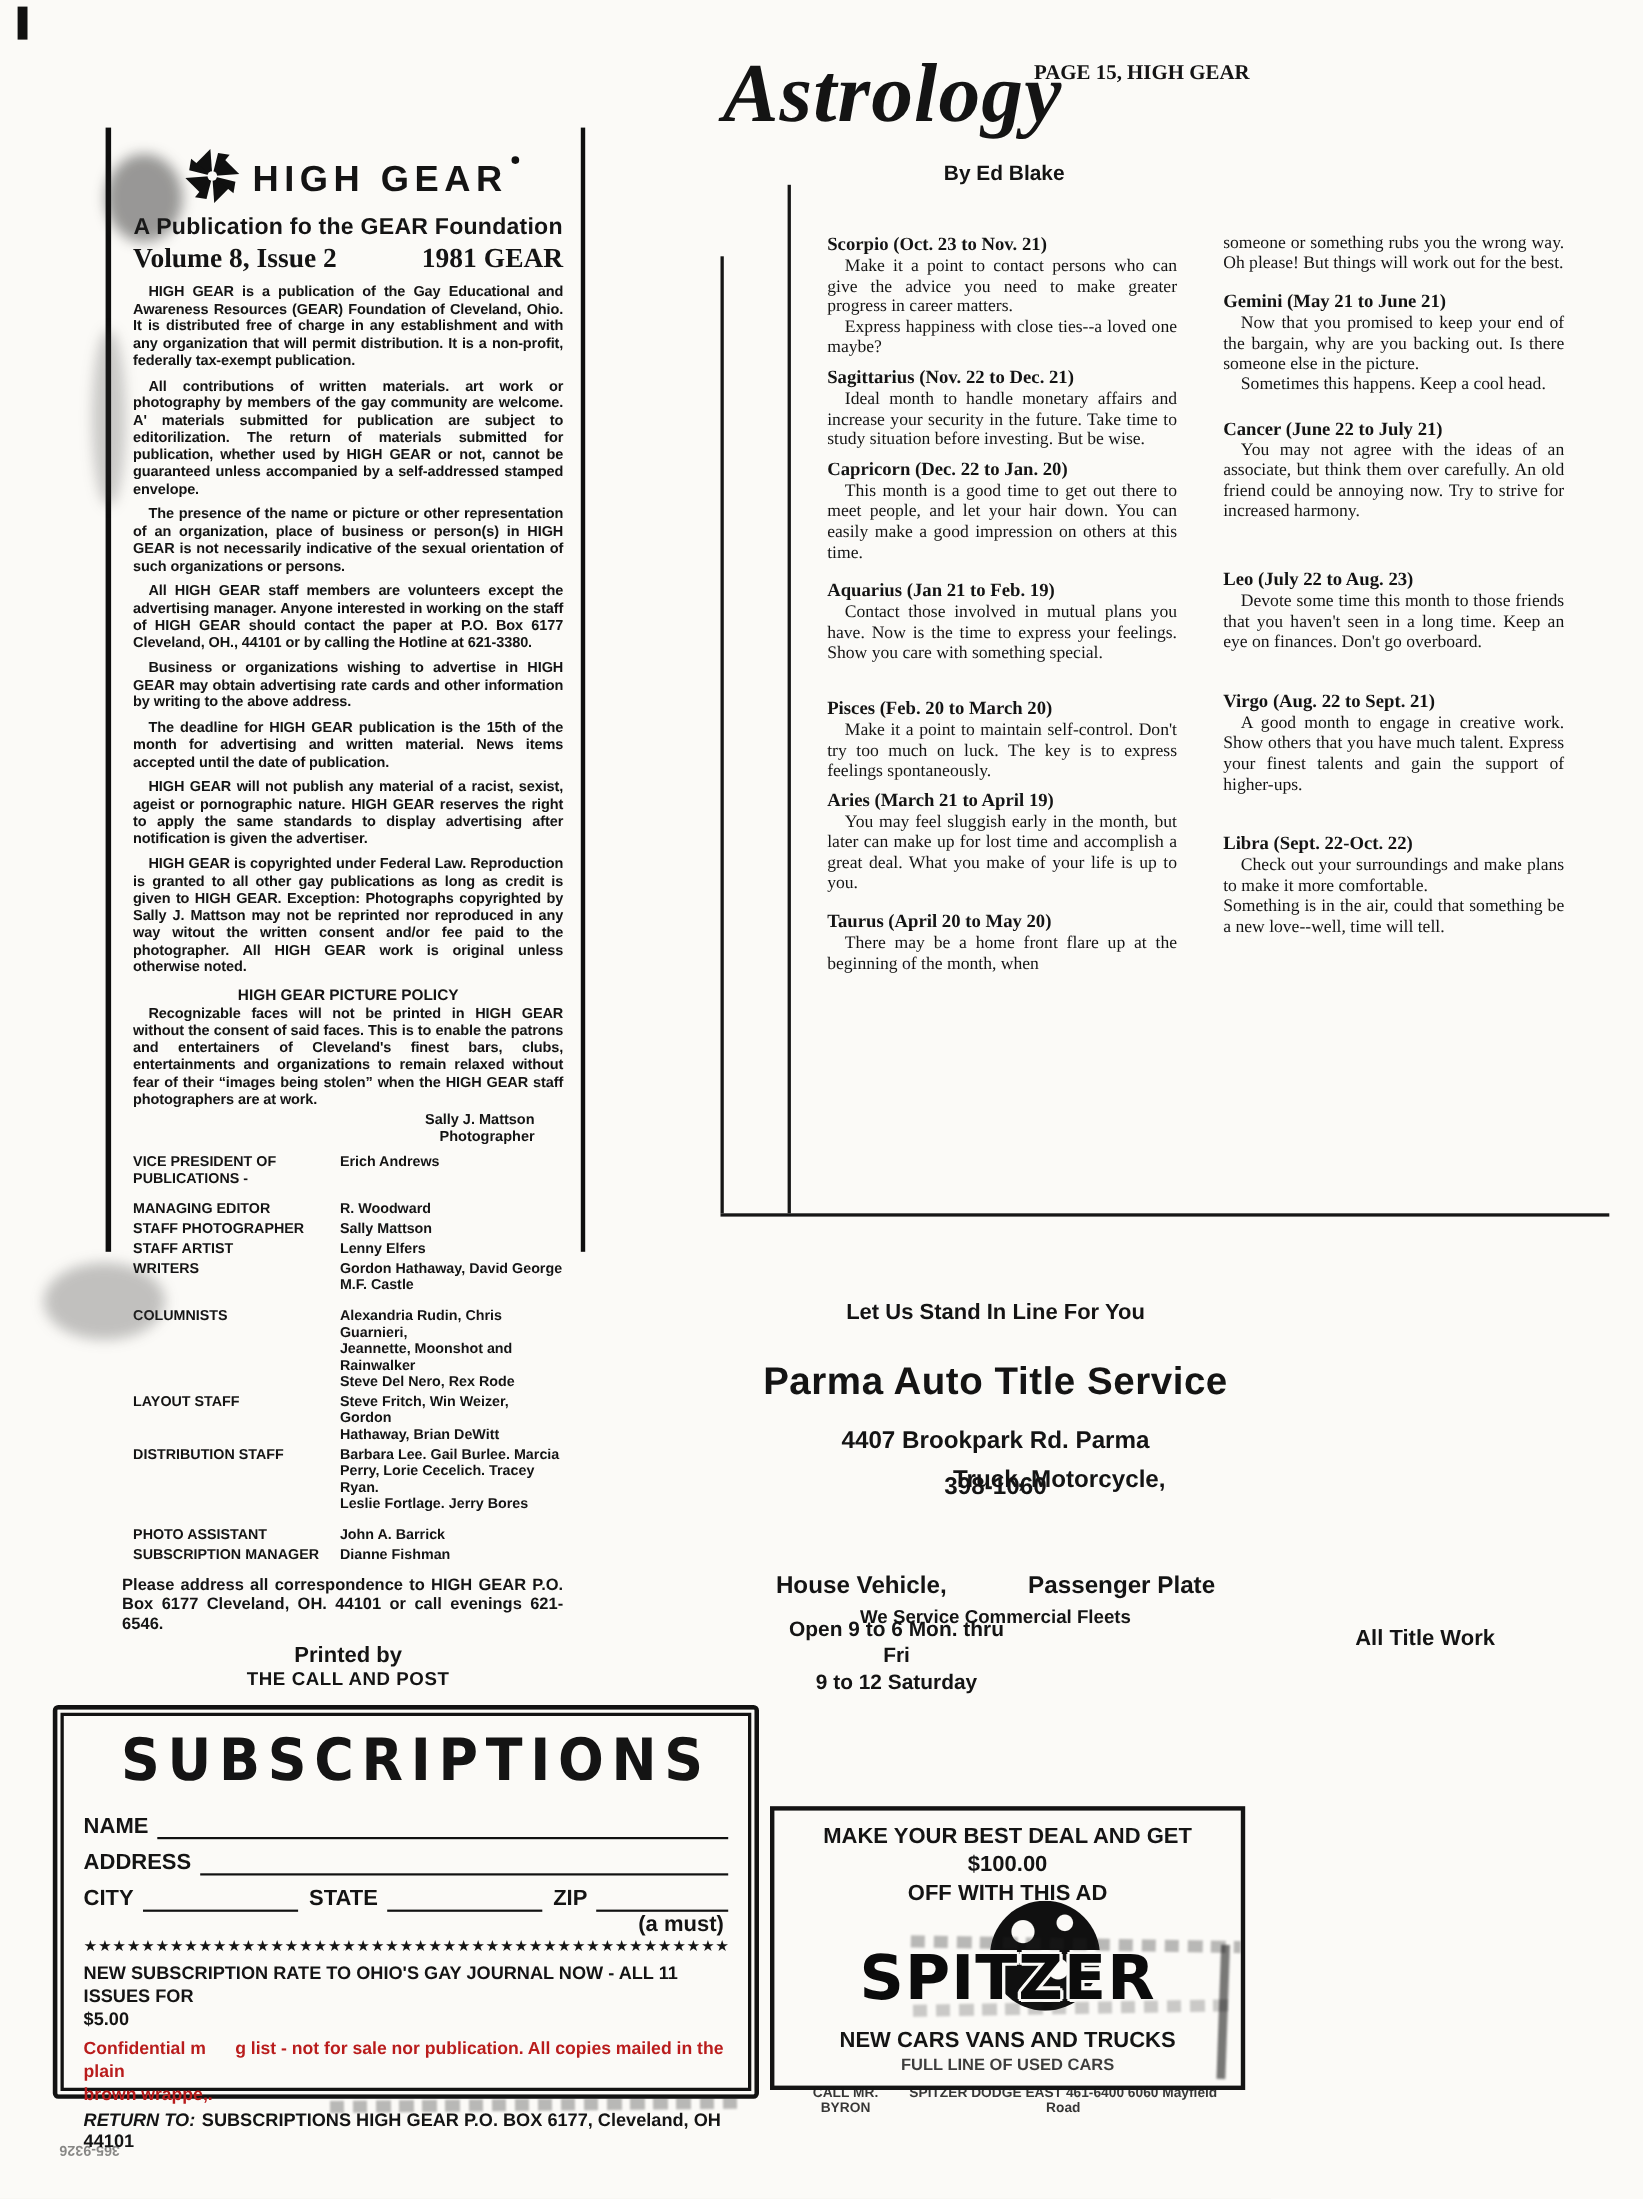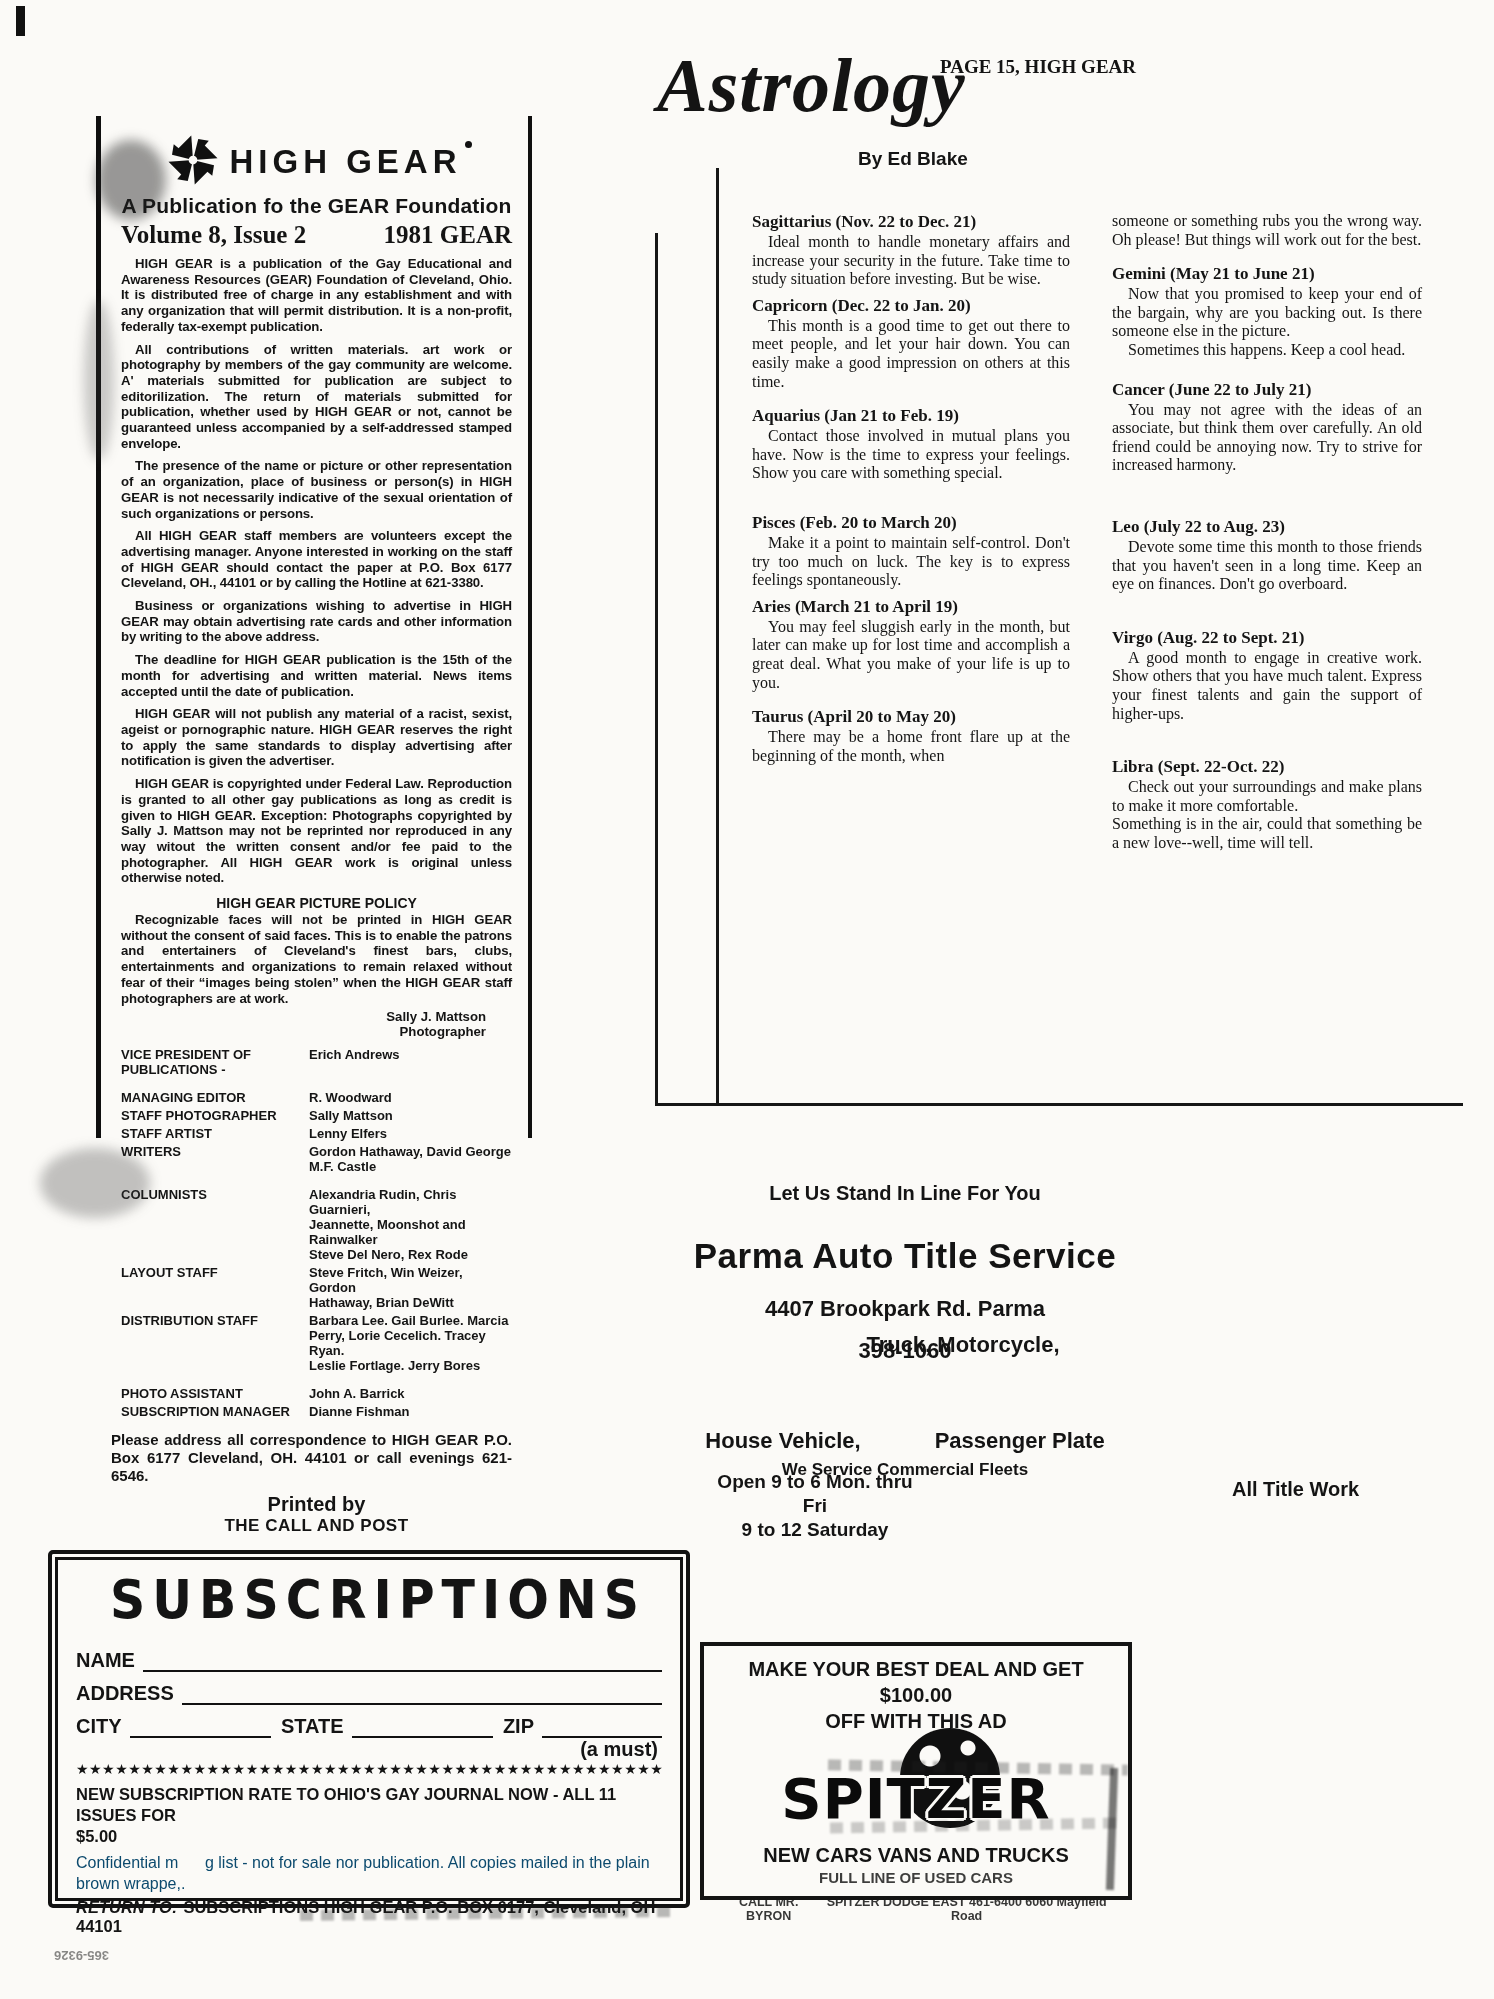--- a/index.html
+++ b/index.html
@@ -94,21 +94,21 @@
     font-family:"DejaVu Sans",sans-serif;font-weight:bold;font-size:49px;
     letter-spacing:7px;margin:2px 0 10px 34px;transform:scaleY(1.08);
   }
   .subs-row{display:flex;align-items:flex-end;font-size:20px;font-weight:bold;height:33px;}
   .subs-row .lbl{margin-right:8px;}
   .subs-row .line{flex:1;border-bottom:2px solid #111;height:24px;}
   .subs-row .line.short{flex:0 0 120px;}
   #subs-a-must{text-align:right;font-size:20px;font-weight:bold;padding-right:4px;margin-top:0px;}
   #subs-stars{font-size:14px;letter-spacing:0.5px;white-space:nowrap;overflow:hidden;margin-top:0px;}
   #subs-rate{font-size:16.5px;font-weight:bold;line-height:21px;margin-top:7px;}
-  #subs-confidential{font-size:16px;font-weight:normal;color:#0c4a6e;line-height:21px;margin-top:5px;}
+  #subs-confidential{font-size:16px;font-weight:bold;color:#b91c1c;line-height:21px;margin-top:5px;}
   #subs-return{font-size:16.5px;font-weight:bold;margin-top:4px;}
   #subs-return .ret-lbl{font-style:italic;margin-right:6px;}
 
   
   #spitzer-box{
     position:absolute;left:700px;top:1642px;width:432px;height:258px;
     box-sizing:border-box;border:4px solid #141414;padding:10px 14px 0 14px;
     text-align:center;
   }
   .spitzer-deal{font-size:20px;font-weight:bold;line-height:26px;}
@@ -258,20 +258,25 @@
   </div>
 
   <div id="astro-title">Astrology</div>
   <div id="astro-byline">By Ed Blake</div>
   <div id="astro-vrule1" class="vrule"></div>
   <div id="astro-vrule2" class="vrule"></div>
   <div id="astro-bottom"></div>
 
   <div id="astro-col-left" class="astro-col">
     <div class="astro-entry mb-sm">
+      <h3>Scorpio (Oct. 23 to Nov. 21)</h3>
+      <p>Make it a point to contact persons who can give the advice you need to make greater progress in career matters.</p>
+      <p>Express happiness with close ties--a loved one maybe?</p>
+    </div>
+    <div class="astro-entry mb-sm">
       <h3>Sagittarius (Nov. 22 to Dec. 21)</h3>
       <p>Ideal month to handle monetary affairs and increase your security in the future. Take time to study situation before investing. But be wise.</p>
     </div>
     <div class="astro-entry mb-md">
       <h3>Capricorn (Dec. 22 to Jan. 20)</h3>
       <p>This month is a good time to get out there to meet people, and let your hair down. You can easily make a good impression on others at this time.</p>
     </div>
     <div class="astro-entry mb-lg">
       <h3>Aquarius (Jan 21 to Feb. 19)</h3>
       <p>Contact those involved in mutual plans you have. Now is the time to express your feelings. Show you care with something special.</p>

